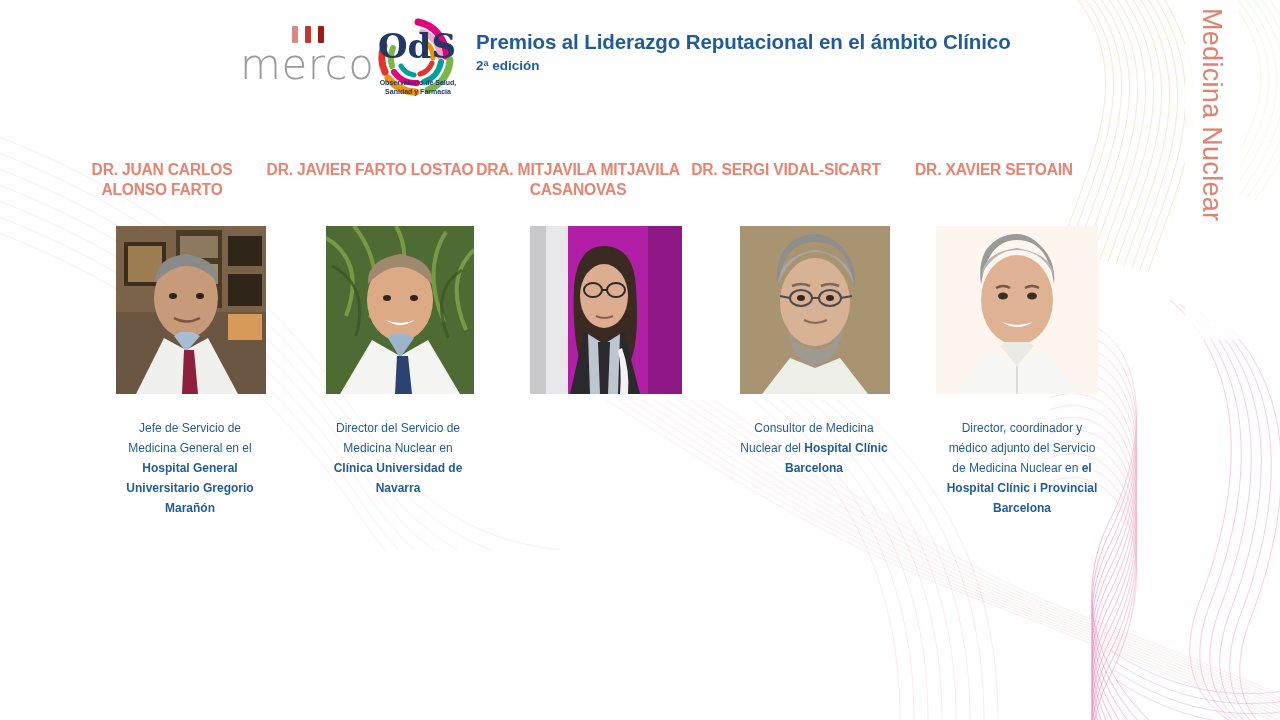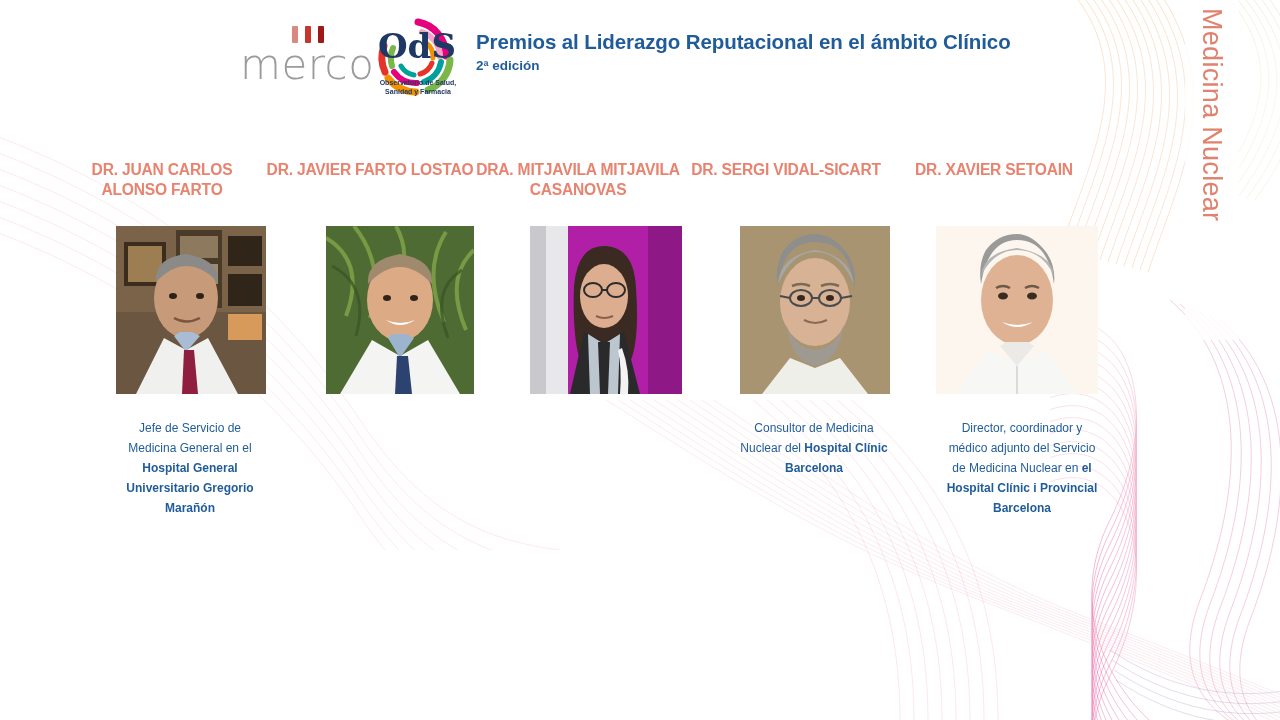--- a/index.html
+++ b/index.html
@@ -385,20 +385,23 @@
           <ellipse cx="74" cy="74" rx="33" ry="41" fill="#dcab85"></ellipse>
           <path d="M42,58 Q74,24 106,58 Q108,34 74,28 Q40,34 42,58 Z" fill="#a08a6e"></path>
           <ellipse cx="61" cy="72" rx="4" ry="3" fill="#30241a"></ellipse>
           <ellipse cx="88" cy="72" rx="4" ry="3" fill="#30241a"></ellipse>
           <path d="M60,94 Q74,104 89,94 Q74,100 60,94 Z" fill="#ffffff"></path>
           <path d="M14,168 L46,114 L74,130 L102,114 L134,168 Z" fill="#f4f4f2"></path>
           <path d="M62,112 L74,132 L88,112 L80,108 L66,108 Z" fill="#9db4cf"></path>
           <path d="M71,130 L82,130 L86,168 L69,168 Z" fill="#2c4270"></path>
         </svg>
       </div>
+      <div class="awardee-role">
+        <span>Director del Servicio de Medicina Nuclear en </span><b>Clínica Universidad de Navarra</b>
+      </div>
     </div>
 
     <div class="awardee">
       <div class="awardee-name">DRA. MITJAVILA MITJAVILA CASANOVAS</div>
       <div class="photo-frame pf-w152">
         <svg width="152" height="168" viewBox="0 0 152 168">
           <rect width="152" height="168" fill="#b01fa6"></rect>
           <rect x="0" y="0" width="38" height="168" fill="#e8e8ea"></rect>
           <rect x="0" y="0" width="16" height="168" fill="#c9c9cd"></rect>
           <rect x="118" y="0" width="34" height="168" fill="#8f1887"></rect>

